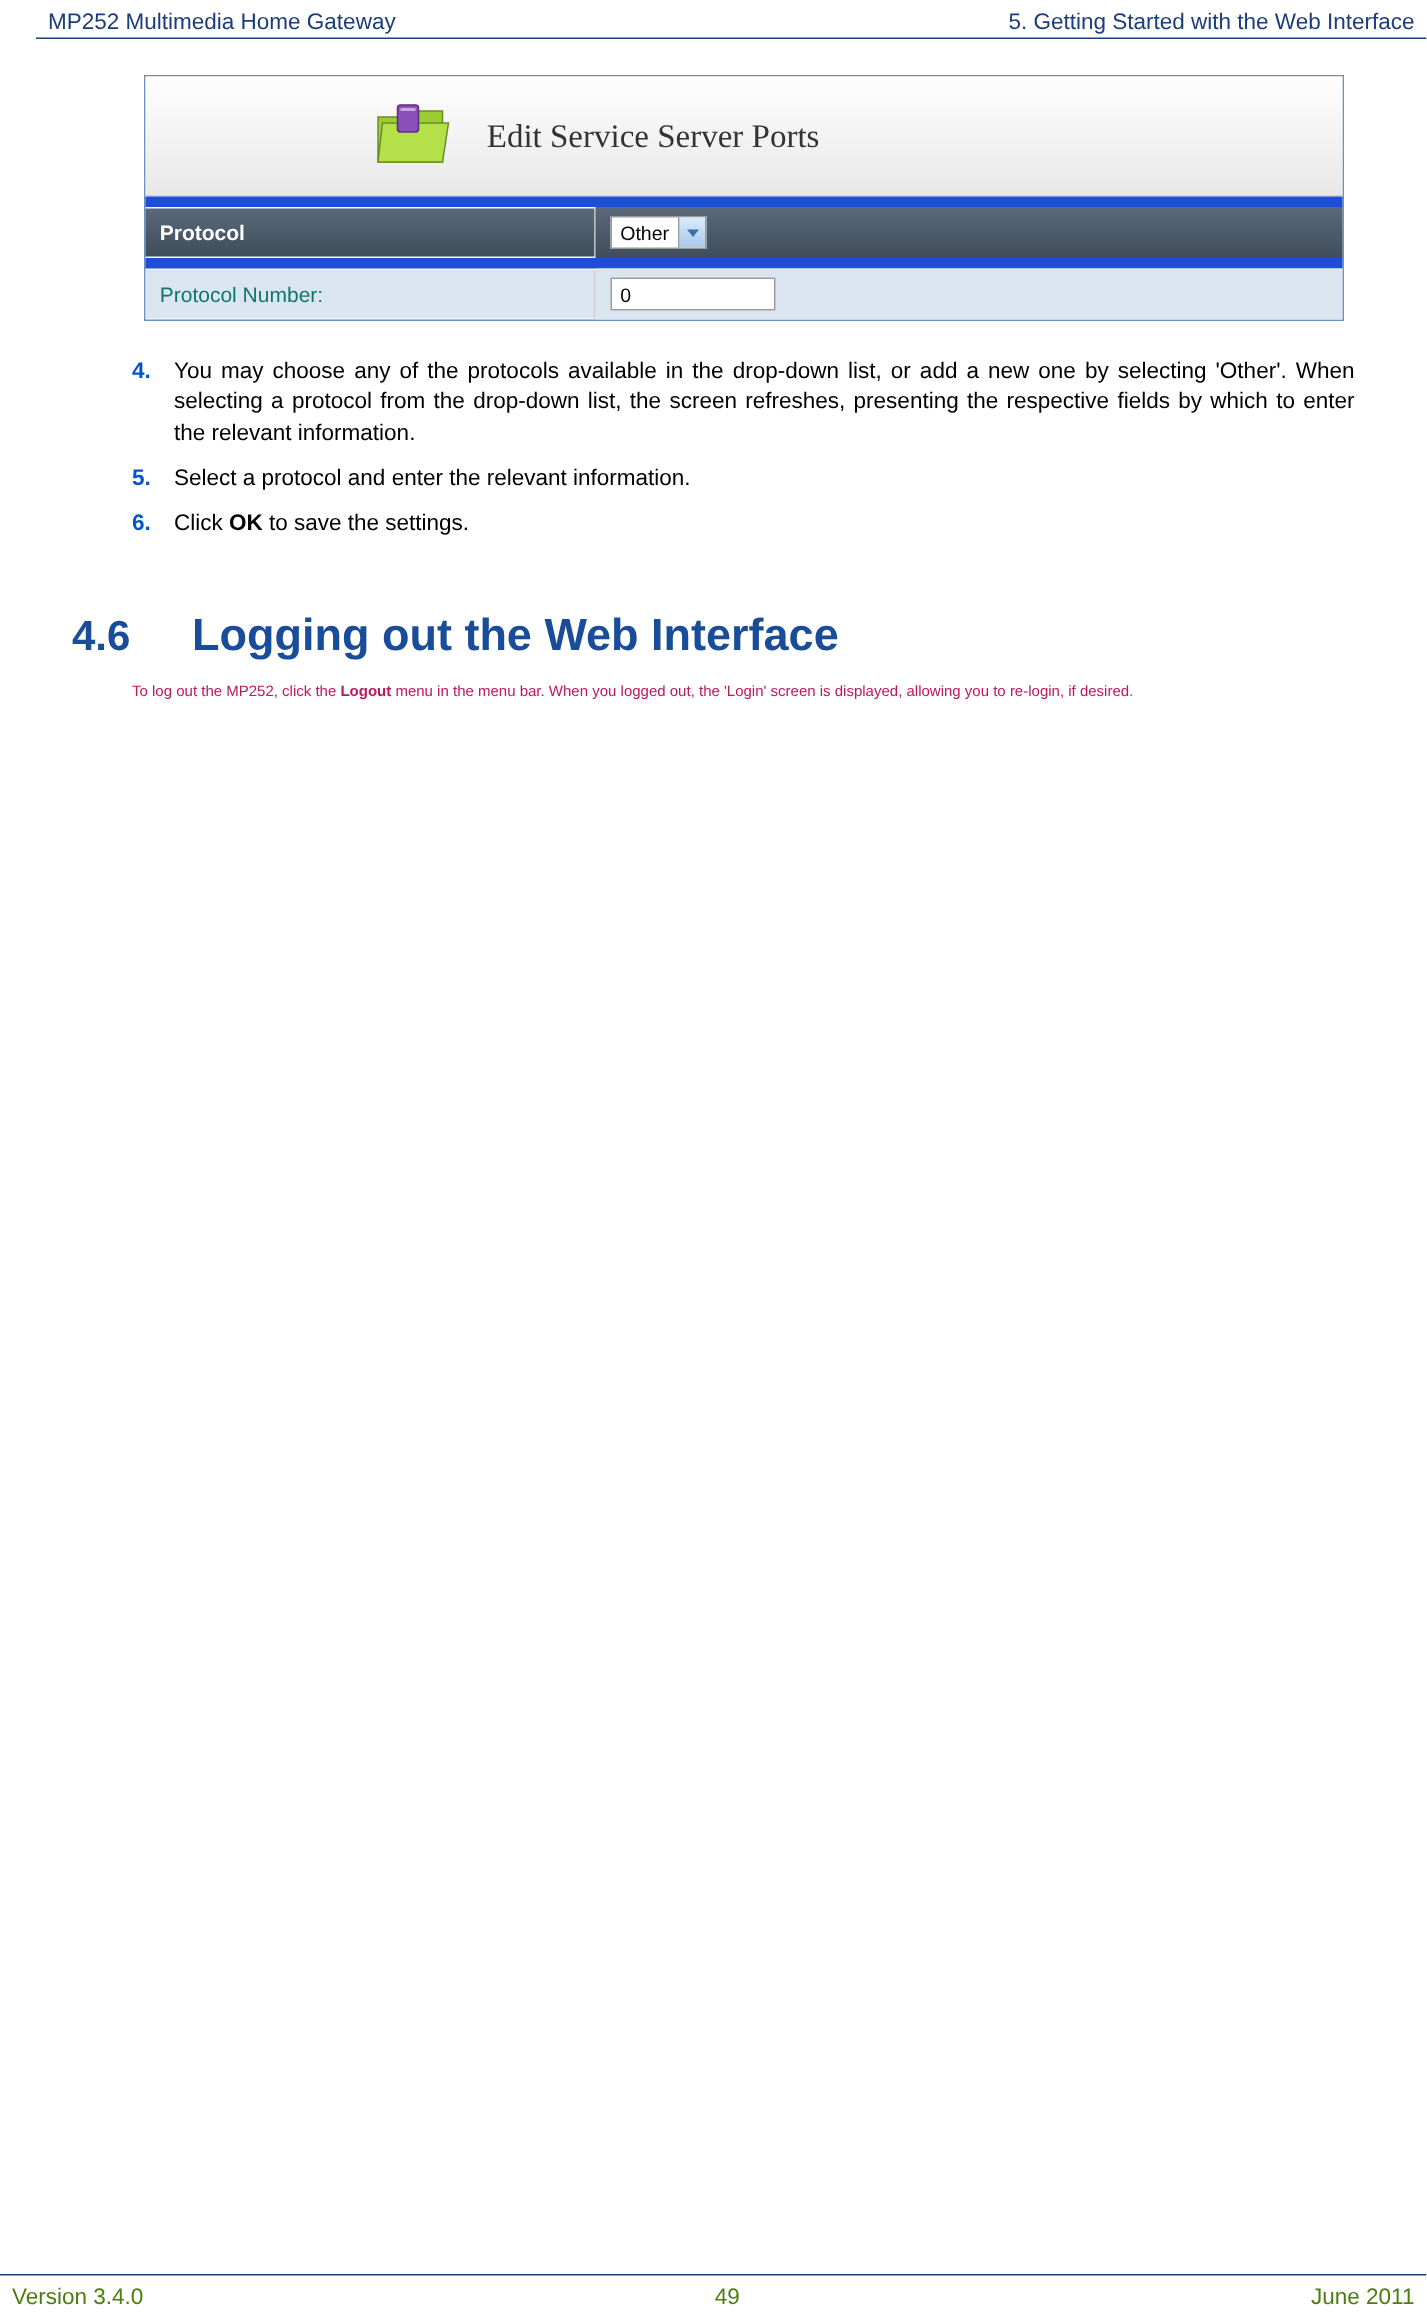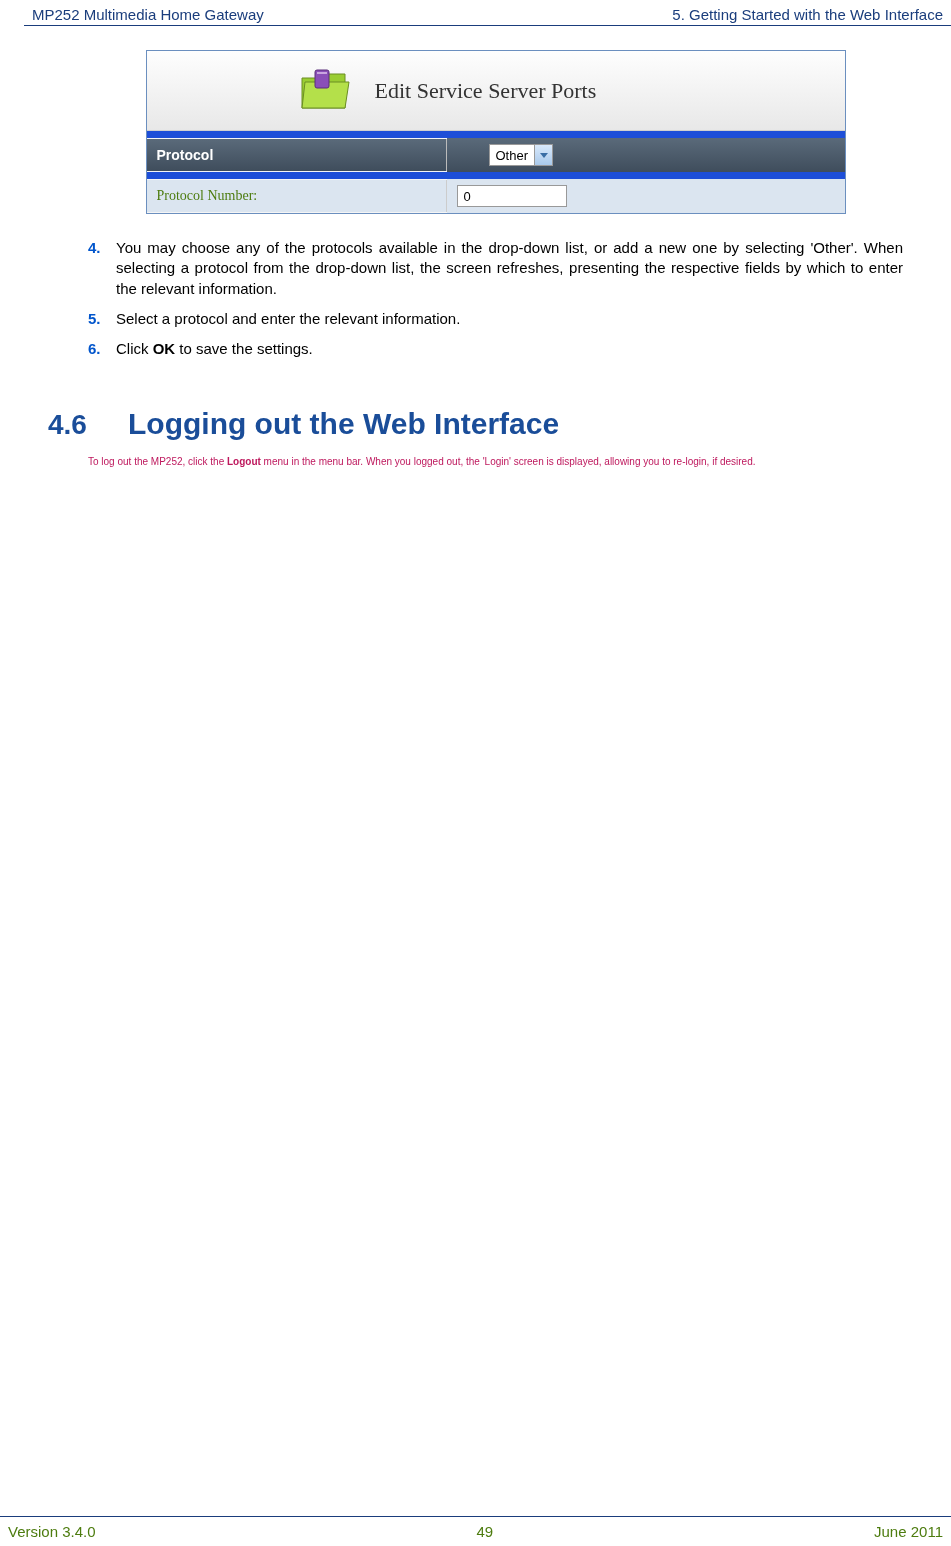--- a/index.html
+++ b/index.html
@@ -29,21 +29,21 @@
     .header-right {
       font-weight: normal;
     }
     .content {
       padding: 24px 48px 0 88px;
     }
     .figure {
       border: 1.5px solid #6b8fbf;
       background: #f5f5f5;
       margin: 0 auto 24px auto;
-      width: 700px;
+      width: 800px;
     }
     .figure-header {
       background: linear-gradient(to bottom, #fefefe, #e8e8e8);
       display: flex;
       align-items: center;
       padding: 8px 150px;
       height: 80px;
       border-bottom: 1px solid #d0d0d0;
     }
     .folder-icon {
@@ -73,43 +73,41 @@
       color: #333;
     }
     .figure-label.dark {
       background: linear-gradient(to bottom, #5a6a7a, #3f4d5c);
       color: #fff;
       font-weight: bold;
       border-right: 1px solid #bbb;
     }
     .figure-label.light {
       background: #dbe5f0;
-      color: #4d7c0f;
+      color: #0f766e;
       border-right: 1px solid #ccc;
-      font-family: Liberation Serif, serif;
     }
     .figure-value {
       flex: 1;
       padding: 6px 10px;
       background: #fff;
     }
     .figure-value.dark-bg {
       background: linear-gradient(to bottom, #5a6a7a, #3f4d5c);
     }
     .figure-value.light-bg {
       background: #dbe5f0;
     }
     .select-box {
       display: inline-flex;
       align-items: center;
       background: #fff;
       border: 1px solid #999;
       font-size: 13px;
       height: 22px;
-      margin-left: 32px;
     }
     .select-box span {
       padding: 0 6px;
     }
     .select-arrow {
       width: 18px;
       height: 20px;
       background: linear-gradient(to bottom, #d9e9fb, #a9c9eb);
       border-left: 1px solid #999;
       display: flex;

